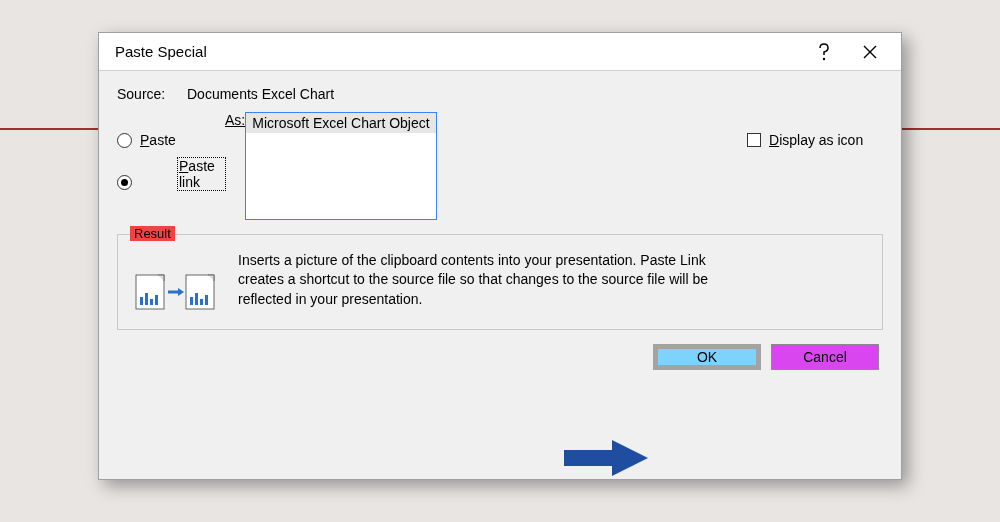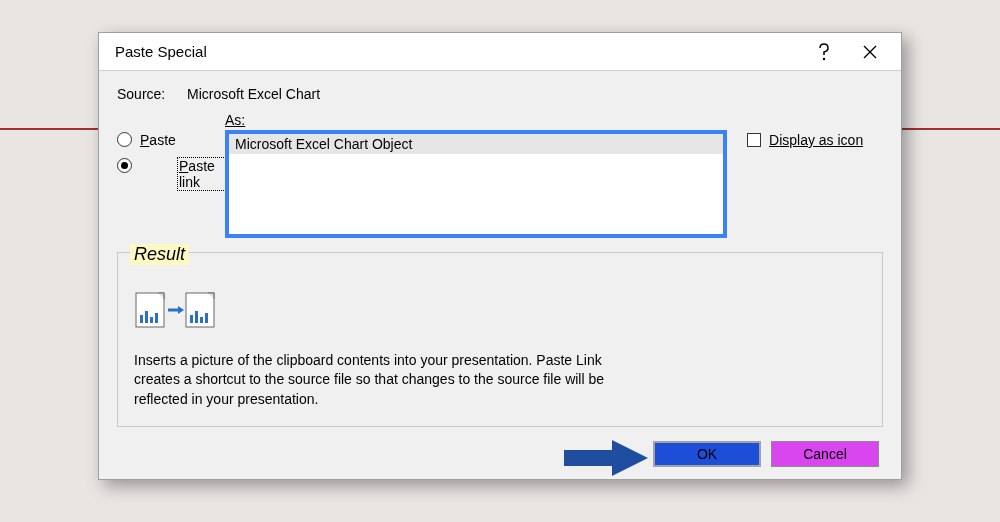--- a/index.html
+++ b/index.html
@@ -76,21 +76,21 @@
     }
     .radio-col {
       width: 108px;
       padding-top: 20px;
       display: flex;
       flex-direction: column;
       gap: 10px;
     }
     .radio-item {
       display: flex;
-      align-items: flex-start;
+      align-items: flex-end;
       gap: 8px;
       font-size: 14px;
     }
     .radio-item label.sel {
       outline: 1px dotted #000;
       padding: 0 1px;
       margin-left: 38px;
     }
     .radio {
       width: 15px;
@@ -106,42 +106,40 @@
       position: absolute;
       left: 3px; top: 3px;
       width: 7px; height: 7px;
       background: #000;
       border-radius: 50%;
     }
     .u { text-decoration: underline; }
     .as-col {
       width: 502px;
       display: flex;
-      flex-direction: column;
     }
     .as-label {
       font-size: 14px;
       margin-bottom: 2px;
     }
     .listbox {
-      border: 4px solid #3b82f6;
+      border: 1px solid #3b82f6;
       background: #fff;
       height: 108px;
       overflow: hidden;
     }
     .list-item {
       background: #e6e6e6;
       padding: 2px 6px;
       font-size: 14px;
     }
     .right-col {
       flex: 1;
       padding-left: 20px;
       padding-top: 20px;
-      text-decoration: underline;
     }
     .checkbox-row {
       display: flex;
       align-items: center;
       gap: 8px;
       font-size: 14px;
     }
     .checkbox {
       width: 14px;
       height: 14px;
@@ -151,30 +149,28 @@
     .result-box {
       margin-top: 14px;
       border: 1px solid #c8c8c8;
       position: relative;
       padding: 16px 16px 16px 16px;
     }
     .result-legend {
       position: absolute;
       top: -9px;
       left: 12px;
-      background: #fef9c3;
+      background: #ef4444;
       padding: 0 4px;
-      font-size: 18px;
-      font-style: italic;
+      font-size: 13px;
     }
     .result-inner {
       display: flex;
       align-items: flex-start;
       gap: 20px;
-      flex-direction: column;
     }
     .result-icon {
       width: 84px;
       height: 48px;
       margin-top: 14px;
       flex-shrink: 0;
     }
     .result-text {
       flex: 1;
       font-size: 14px;
@@ -193,22 +189,22 @@
       height: 26px;
       border: 1px solid #8a8a8a;
       background: #d946ef;
       font-size: 14px;
       display: flex;
       align-items: center;
       justify-content: center;
       color: #000;
     }
     .btn.primary {
-      border: 2px solid #a3a3a3;
-      background: #1d4ed8;
+      border: 5px solid #a3a3a3;
+      background: #7dd3fc;
     }
     .arrow-annot {
       position: absolute;
       left: 562px;
       top: 438px;
       pointer-events: none;
     }
   </style>
 </head>
 <body>
@@ -228,21 +224,21 @@
       <svg width="14" height="14" viewBox="0 0 14 14">
         <path d="M1 1 L13 13 M13 1 L1 13" stroke="#000" stroke-width="1.4"></path>
       </svg>
     </div>
   </div>
 
   <div class="content">
     <div class="source-row">
       <div class="source-label">Source:</div>
       <div class="source-text">
-        <span>Microsoft Excel Chart</span><br>
+        <span>Documents Excel Chart</span><br>
       </div>
     </div>
 
     <div class="main-row">
       <div class="radio-col">
         <div class="radio-item">
           <span class="radio"></span>
           <label><span class="u">P</span><span>aste</span></label>
         </div>
         <div class="radio-item">

